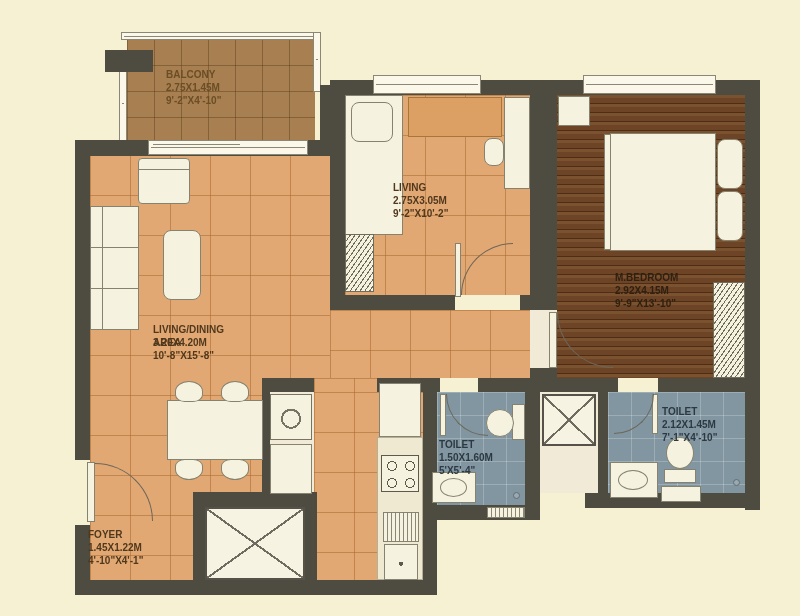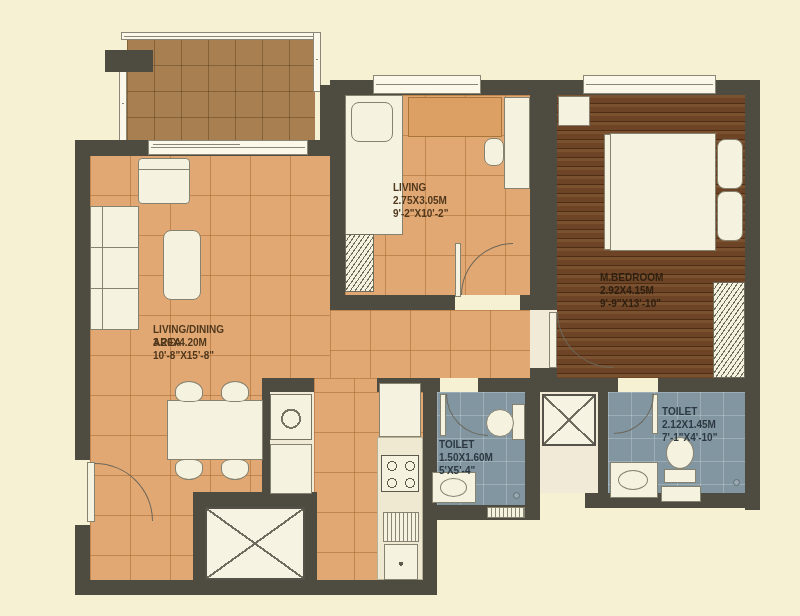--- a/index.html
+++ b/index.html
@@ -240,28 +240,33 @@
   <div class="fix" style="left:610px;top:462px;width:48px;height:36px;"></div>
   <div class="fix oval" style="left:618px;top:470px;width:30px;height:20px;"></div>
   <div class="fix" style="left:661px;top:486px;width:40px;height:16px;"></div>
   <div class="fix oval" style="left:666px;top:437px;width:28px;height:32px;"></div>
   <div class="fix" style="left:664px;top:469px;width:32px;height:14px;"></div>
   <div class="drain" style="left:733px;top:479px;width:7px;height:7px;"></div>
 
   <div class="xbox" style="left:205px;top:507px;width:100px;height:73px;"></div>
   <div class="xbox" style="left:542px;top:394px;width:54px;height:52px;"></div>
 
+  <div class="label on-balcony" style="left:166px;top:55px;width:100px;">
+    <div>BALCONY</div>
+    <div>2.75X1.45M</div>
+    <div>9'-2"X4'-10"</div>
+  </div>
 
   <div class="label" style="left:393px;top:168px;width:100px;">
     <div>LIVING</div>
     <div>2.75X3.05M</div>
     <div>9'-2"X10'-2"</div>
   </div>
 
-  <div class="label on-wood" style="left:600px;top:258px;width:110px;">
+  <div class="label on-wood" style="left:615px;top:258px;width:110px;">
     <div>M.BEDROOM</div>
     <div>2.92X4.15M</div>
     <div>9'-9"X13'-10"</div>
   </div>
 
   <div class="label" style="left:153px;top:310px;width:92px;">
     <div>LIVING/DINING AREA</div>
     <div>3.20X4.20M</div>
     <div>10'-8"X15'-8"</div>
   </div>
@@ -272,14 +277,19 @@
     <div>1.50X1.60M</div>
     <div>5'X5'-4"</div>
   </div>
 
   <div class="label on-bath" style="left:662px;top:392px;width:80px;">
     <div>TOILET</div>
     <div>2.12X1.45M</div>
     <div>7'-1"X4'-10"</div>
   </div>
 
+  <div class="label" style="left:88px;top:515px;width:85px;">
+    <div>FOYER</div>
+    <div>1.45X1.22M</div>
+    <div>4'-10"X4'-1"</div>
+  </div>
 
 </div>
 
 </body></html>

